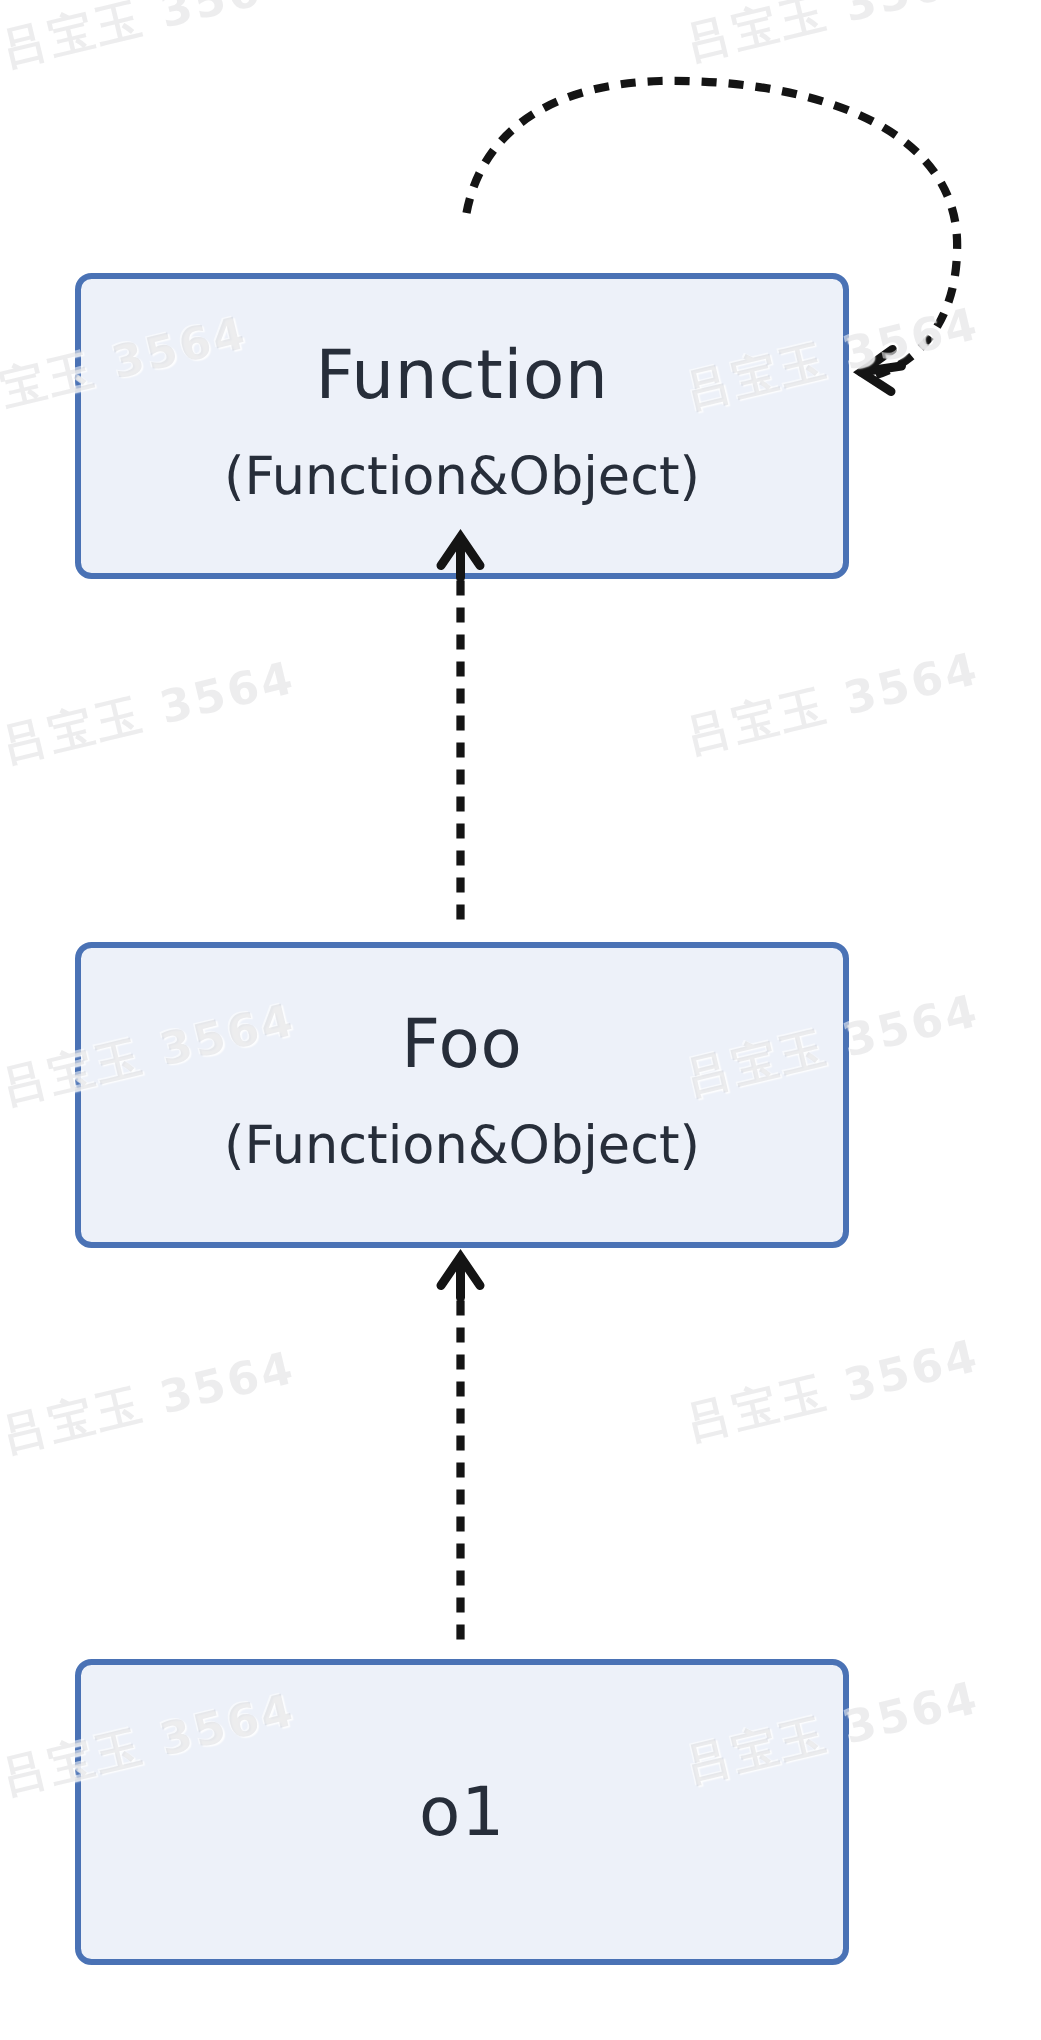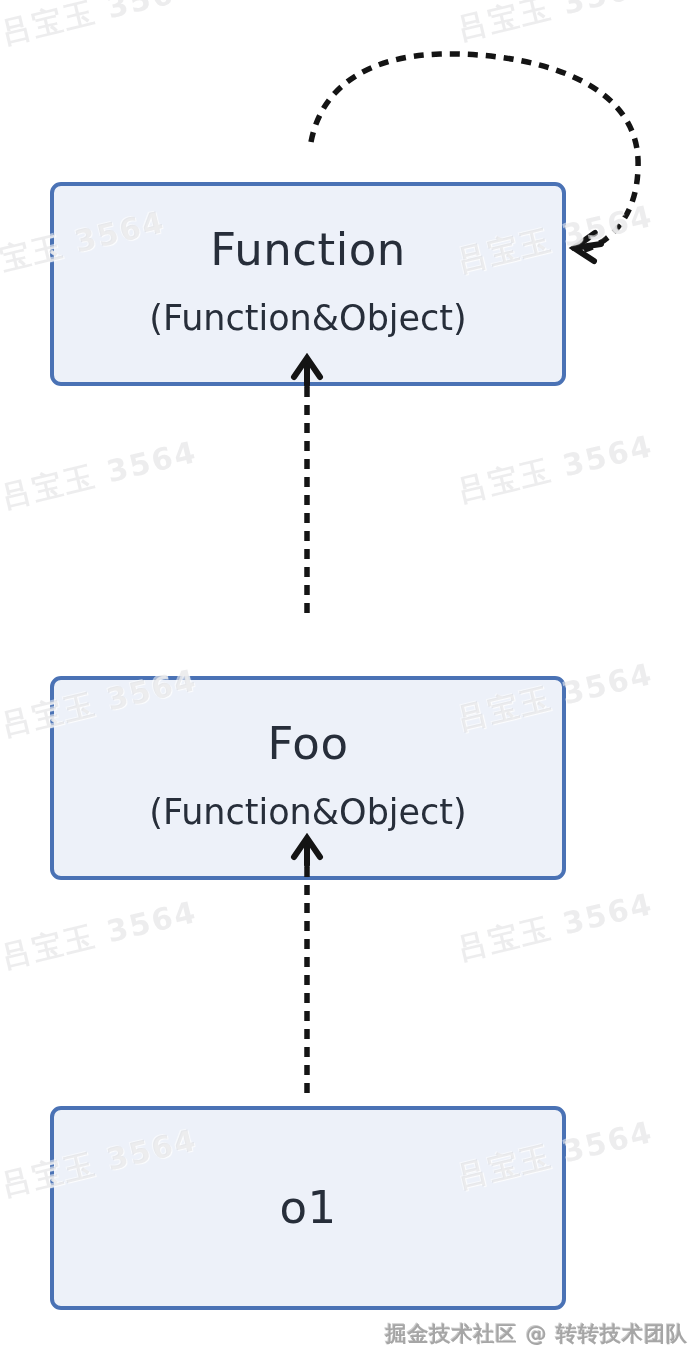--- a/index.html
+++ b/index.html
@@ -35,21 +35,21 @@
     letter-spacing: 0.5px;
     white-space: nowrap;
   }
   .node-subtitle {
     font-size: 35px;
     line-height: 68px;
     color: #272e3a;
     white-space: nowrap;
   }
   #node-function { top: 146px; margin-top: 36px; }
-  #node-foo      { top: 628px; margin-top: 48px; }
+  #node-foo      { top: 628px; }
   #node-o1       { top: 1106px; gap: 40px; }
 
   
   svg.arrows {
     position: absolute;
     left: 0; top: 0;
     width: 694px; height: 1360px;
     z-index: 2;
     pointer-events: none;
   }
@@ -142,15 +142,14 @@
       <path class="head" d="M 294 377 L 307 358 L 320 377"></path>
     </g>
 
     <g>
       <line class="dash" x1="307" y1="867" x2="307" y2="1098"></line>
       <path class="head" d="M 307 840 L 307 865"></path>
       <path class="head" d="M 294 857 L 307 838 L 320 857"></path>
     </g>
   </svg>
 
-  <div class="credit">掘金技术社区 @ 转转技术团队</div>
 
 </div>
 
 </body></html>

